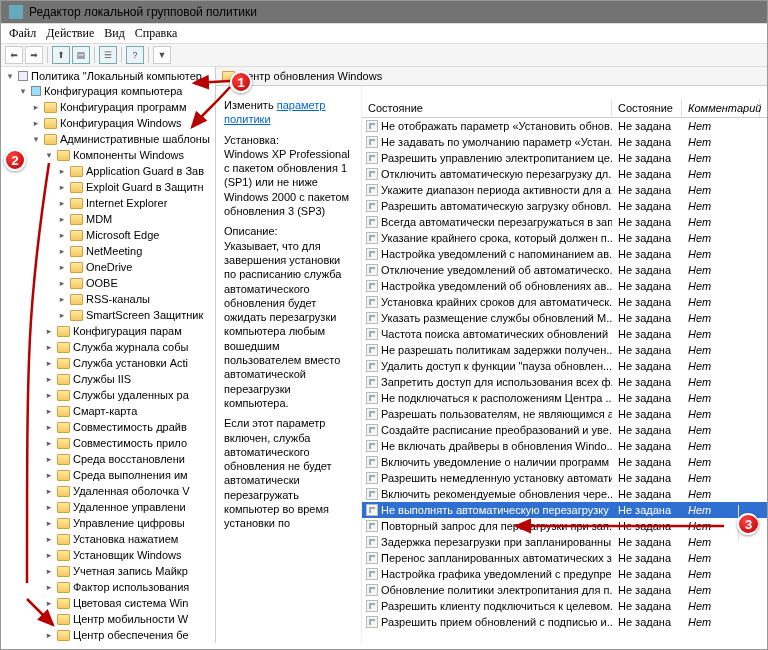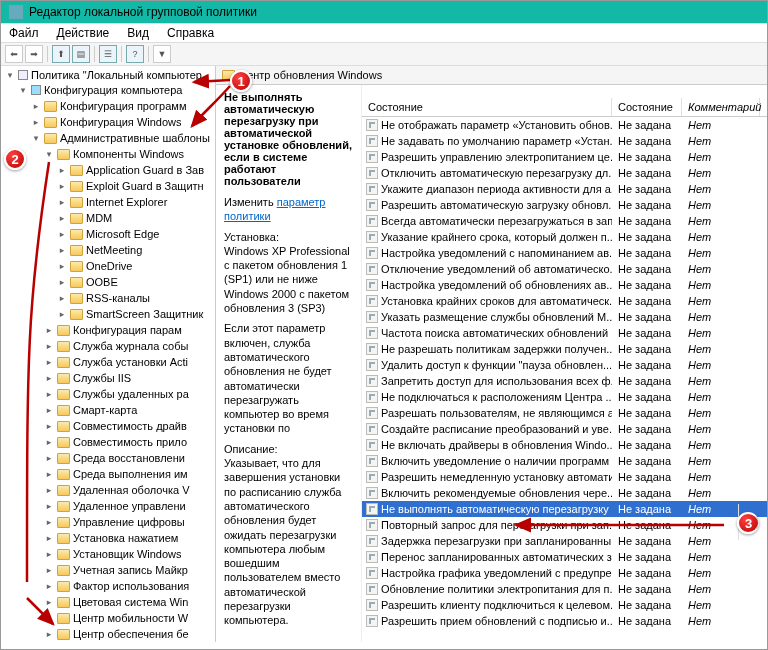--- a/index.html
+++ b/index.html
@@ -1,19 +1,19 @@
 <!DOCTYPE html>
 <html><head>
 <meta charset="utf-8">
 <style>
   * { box-sizing: border-box; margin: 0; padding: 0; }
   body { font-family: "Segoe UI", Tahoma, sans-serif; font-size: 11px; color: #000; background: #fff; width: 768px; height: 650px; overflow: hidden; border: 1px solid #999; }
-  .titlebar { background: #14b8a6; padding: 4px 8px; font-size: 12px; display: flex; align-items: flex-start; gap: 6px; border-bottom: 1px solid #ddd; }
+  .titlebar { background: #737373; padding: 4px 8px; font-size: 12px; display: flex; align-items: flex-start; gap: 6px; border-bottom: 1px solid #ddd; }
   .titlebar .icon { width: 14px; height: 14px; background: #6ab; }
-  .menubar { display: flex; gap: 18px; padding: 2px 8px; font-size: 12px; }
+  .menubar { display: flex; gap: 10px; padding: 2px 8px; font-size: 12px; font-family: Liberation Serif, serif; }
   .menubar span { cursor: default; }
   .toolbar { display: flex; gap: 2px; padding: 2px 4px; border-top: 1px solid #ddd; border-bottom: 1px solid #ddd; background: #f5f5f5; }
   .toolbtn { width: 18px; height: 18px; border: 1px solid #ccc; background: #fff; display: flex; align-items: center; justify-content: center; font-size: 9px; color: #555; }
   .toolbtn.active { border-color: #7aa; background: #eaf4fa; }
   .sep { width: 1px; background: #ccc; margin: 1px 2px; }
   .main { display: flex; height: calc(100% - 72px); }
   .tree { width: 215px; border-right: 1px solid #ccc; overflow: hidden; padding: 2px 0; font-size: 11px; position: relative; }
   .troot { padding: 1px 4px; display: flex; align-items: center; gap: 3px; white-space: nowrap; }
   .tnode { padding: 0 0 0 13px; }
   .titem { padding: 0 4px; display: flex; align-items: center; gap: 3px; white-space: nowrap; height: 16px; }
@@ -304,25 +304,24 @@
                 <path d="M0,0 L7,3 L0,6 Z" fill="#b80000"></path>
               </marker>
             </defs>
         <path d="M 44 4 C 30 20, 18 30, 6 44" stroke="#b80000" stroke-width="2.5" fill="none" marker-end="url(#ah1b)"></path>
           </svg>
       </div>
     </div>
 
     <div class="detail">
       <div class="left">
-        <h3>Не выполнять автоматическую перезагрузку при автоматической установке обновлений, если в системе работают пользователи</h3>
         <p><span>Изменить </span><span class="link">параметр политики</span></p>
         <p><span style="display:block">Установка:</span><span>Windows XP Professional с пакетом обновления 1 (SP1) или не ниже Windows 2000 с пакетом обновления 3 (SP3)</span></p>
+        <p><span style="display:block">Описание:</span><span>Указывает, что для завершения установки по расписанию служба автоматического обновления будет ожидать перезагрузки компьютера любым вошедшим пользователем вместо автоматической перезагрузки компьютера.</span></p>
         <p><span>Если этот параметр включен, служба автоматического обновления не будет автоматически перезагружать компьютер во время установки по</span></p>
-        <p><span style="display:block">Описание:</span><span>Указывает, что для завершения установки по расписанию служба автоматического обновления будет ожидать перезагрузки компьютера любым вошедшим пользователем вместо автоматической перезагрузки компьютера.</span></p>
       </div>
 
       <div class="list">
         <div class="lhead">
           <div class="c1">Состояние</div>
           <div class="c2">Состояние</div>
           <div class="c3">Комментарий</div>
           <div class="badge" style="top:414px; right:8px;">
               <span>3</span>
             </div>

